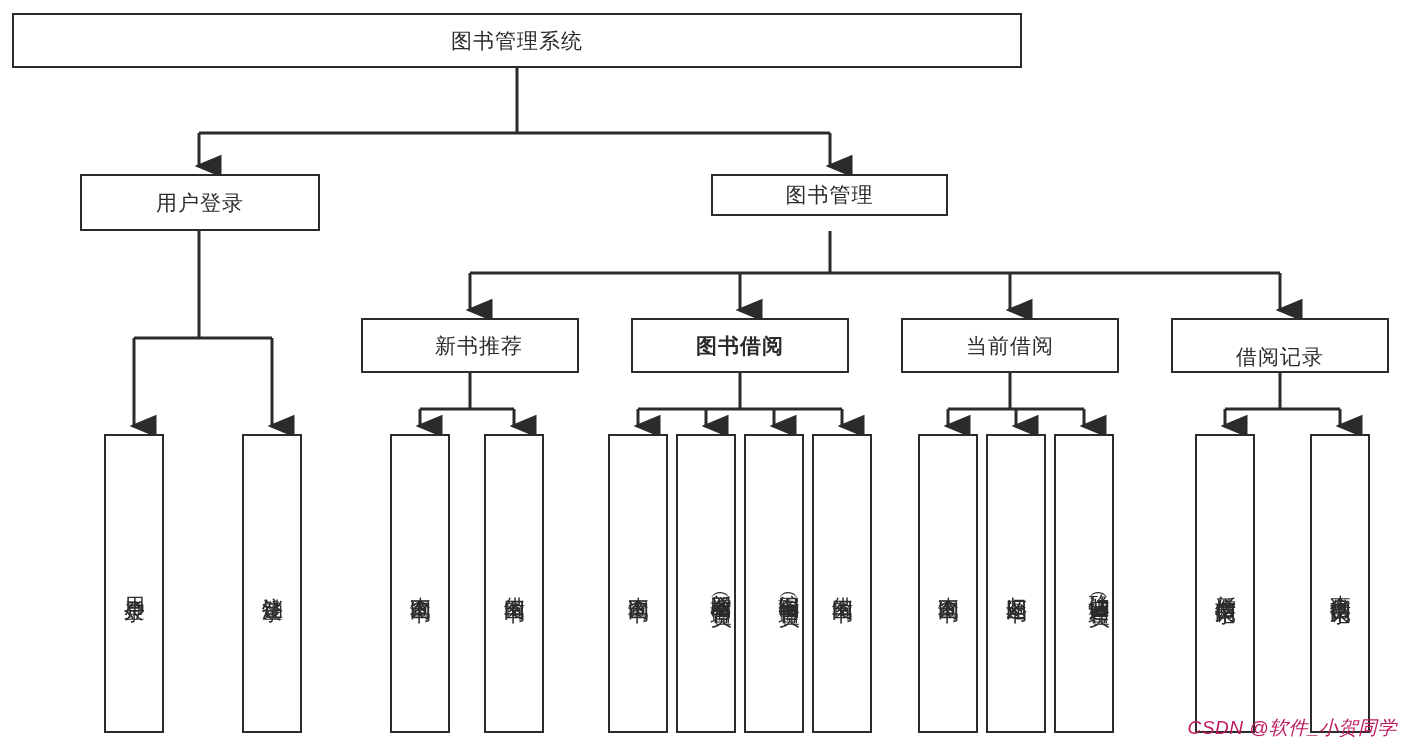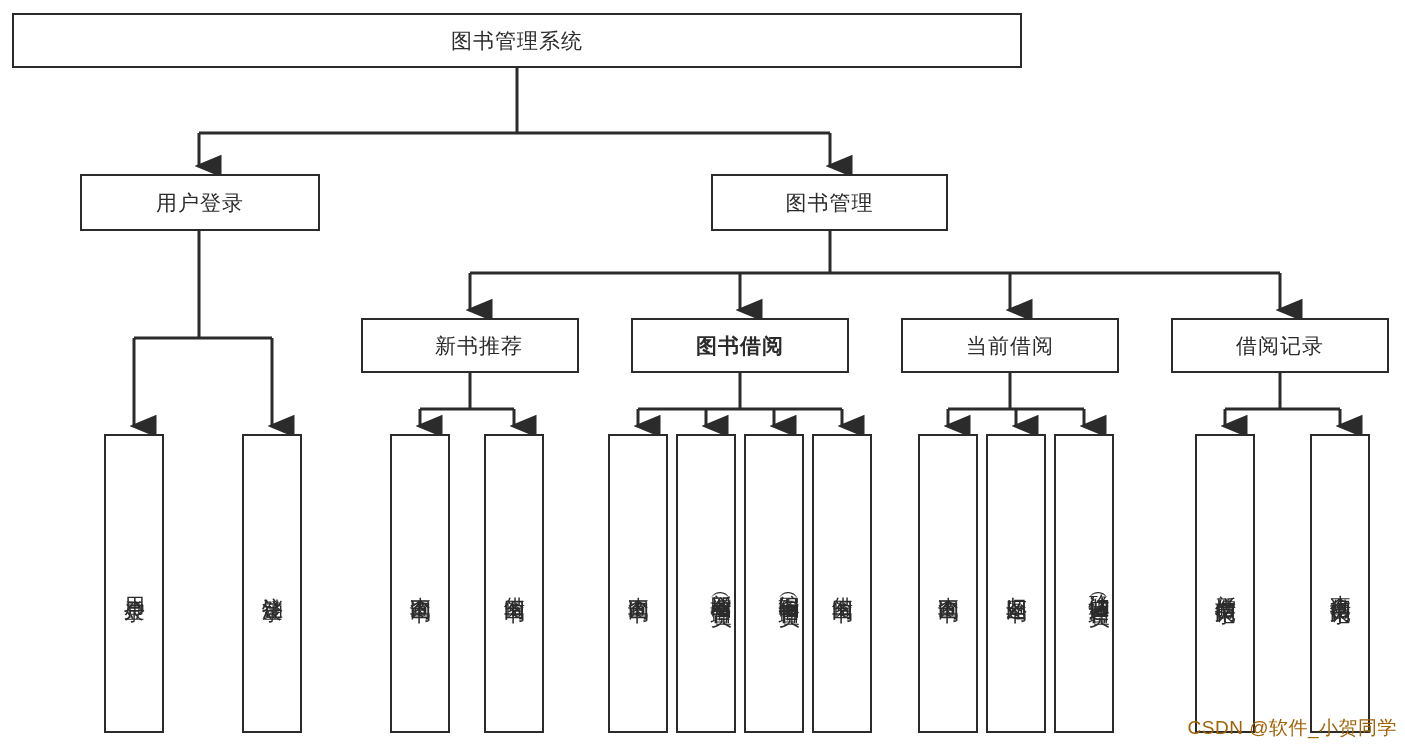--- a/index.html
+++ b/index.html
@@ -54,23 +54,24 @@
   .label-v {
     writing-mode: vertical-rl;
     text-orientation: upright;
     white-space: nowrap;
   }
   #watermark {
     position: absolute;
     right: 8px;
     bottom: 6px;
     font-size: 19px;
-    color: #a16207;
+    color: #be185d;
     letter-spacing: 0.5px;
     white-space: nowrap;
+    font-style: italic;
   }
 </style>
 </head>
 <body>
 
 <div id="canvas">
 
   <svg id="edges" viewBox="0 0 1405 747" xmlns="http://www.w3.org/2000/svg">
     <defs>
       <marker id="arrow" viewBox="0 0 12 12" refX="6" refY="10" markerWidth="9" markerHeight="9" orient="auto-start-reverse">
@@ -121,34 +122,34 @@
     </g>
   </svg>
 
   <div class="node h" style="left:12px; top:13px; width:1010px; height:55px;text-align:center;">
     <span>图书管理系统</span>
   </div>
 
   <div class="node h" style="left:80px; top:174px; width:240px; height:57px;">
     <span>用户登录</span>
   </div>
-  <div class="node h" style="left:711px; top:174px; width:237px; height:57px;">
+  <div class="node h" style="left:711px; top:174px; width:237px; height:42px;">
     <span>图书管理</span>
   </div>
 
   <div class="node h" style="left:361px; top:318px; width:218px; height:55px;padding-left:18px;">
     <span>新书推荐</span>
   </div>
   <div class="node h" style="left:631px; top:318px; width:218px; height:55px;font-weight:bold;">
     <span>图书借阅</span>
   </div>
   <div class="node h" style="left:901px; top:318px; width:218px; height:55px;">
     <span>当前借阅</span>
   </div>
-  <div class="node h" style="left:1171px; top:318px; width:218px; height:55px;">
+  <div class="node h" style="left:1171px; top:318px; width:218px; height:55px;align-items:flex-end;">
     <span>借阅记录</span>
   </div>
 
   <div class="node v" style="left:104px; top:434px; width:60px; height:299px;">
     <span class="label-v">用户登录</span>
   </div>
   <div class="node v" style="left:242px; top:434px; width:60px; height:299px;">
     <span class="label-v">注销登录</span>
   </div>
   <div class="node v" style="left:390px; top:434px; width:60px; height:299px;">

